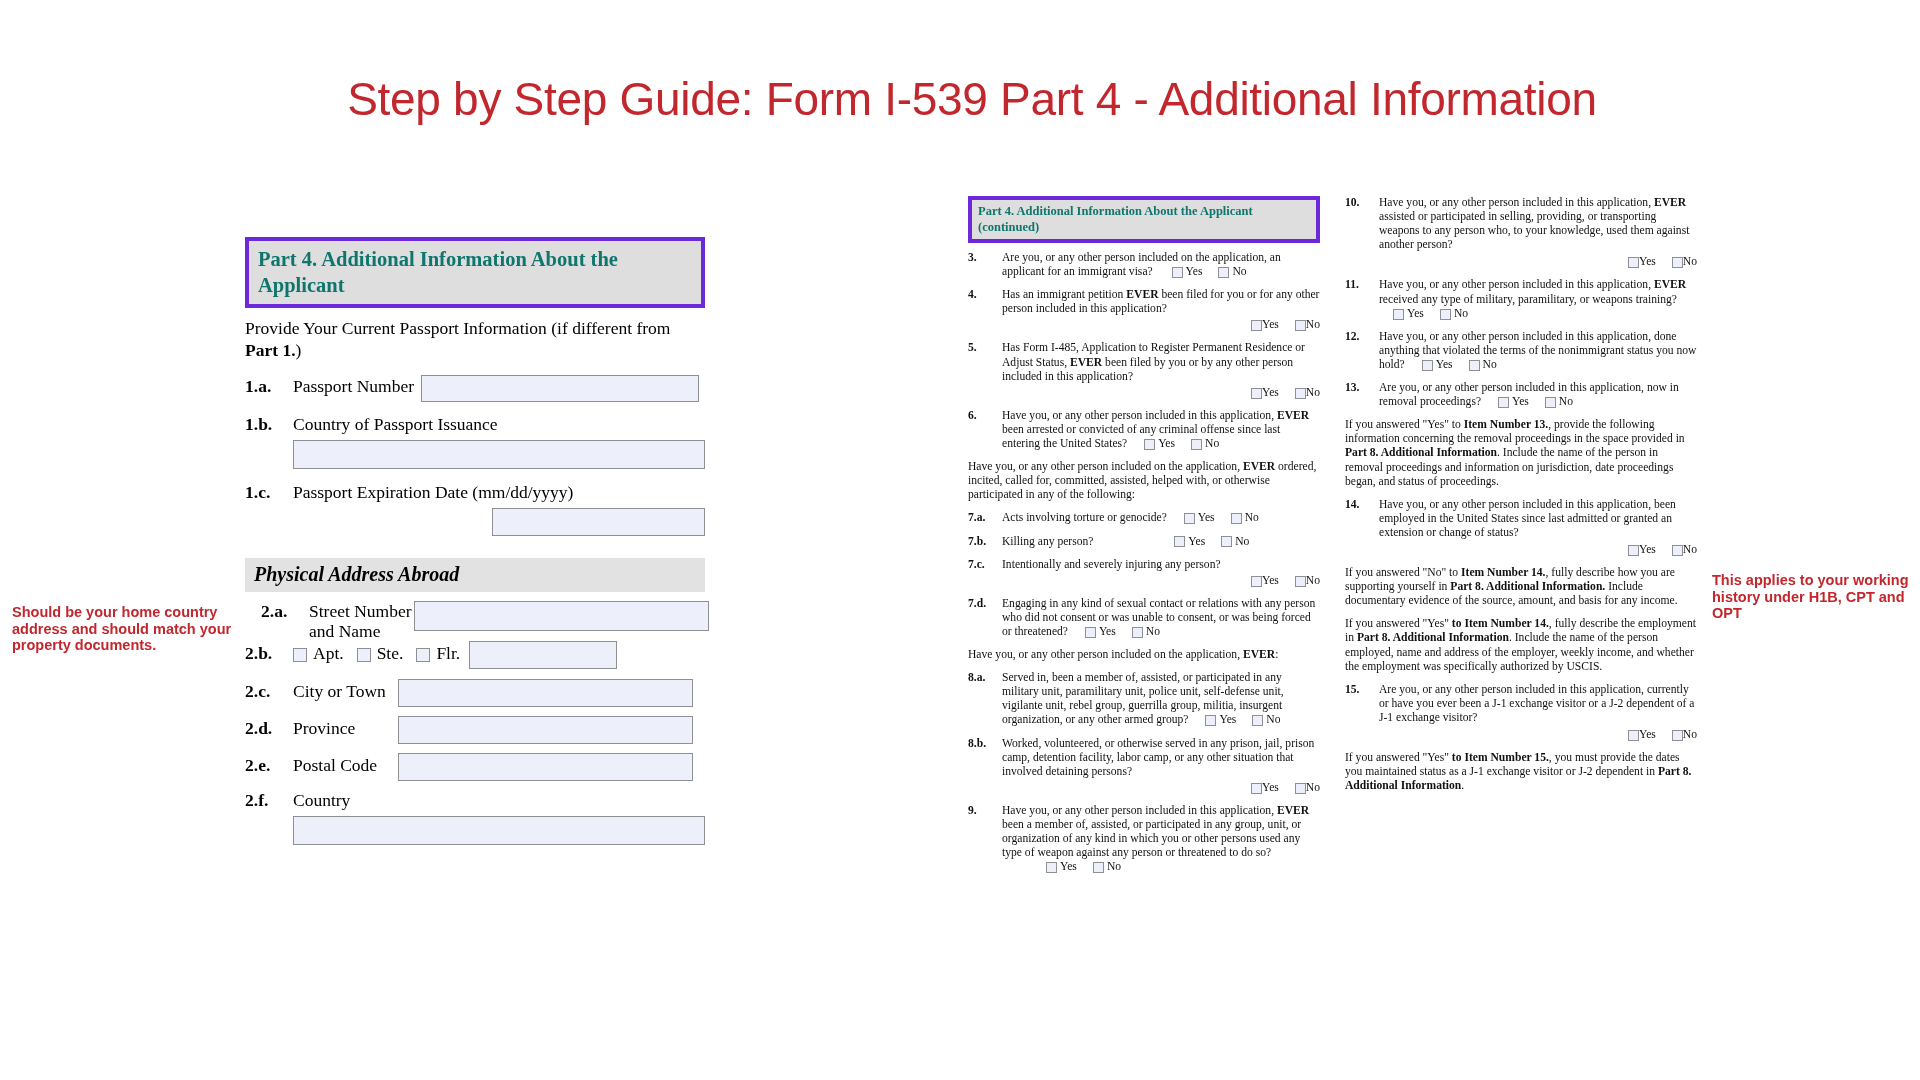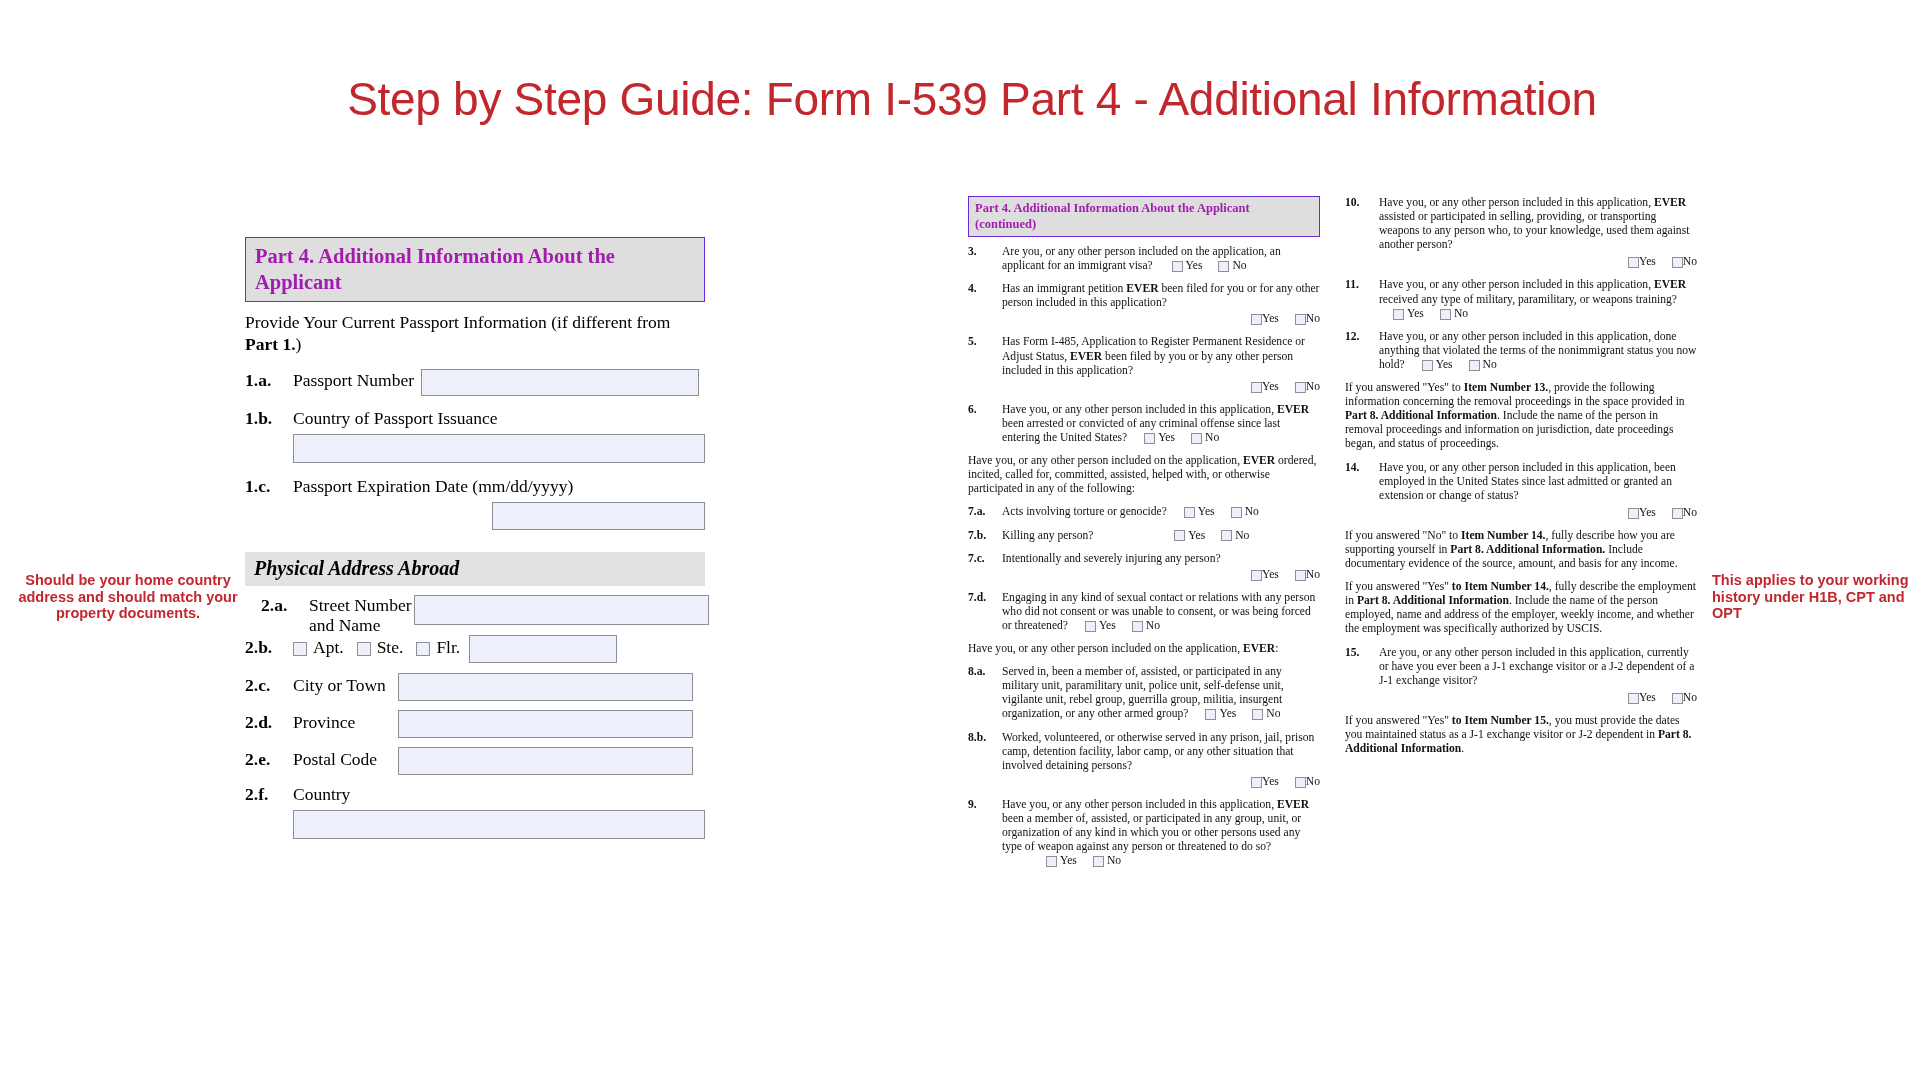--- a/index.html
+++ b/index.html
@@ -22,23 +22,23 @@
     letter-spacing:-0.3px;
     color:#c1272d;
     white-space:nowrap;
   }
 
   
   .panel{position:absolute;}
 
   .sec-head{
     background:#dedede;
-    border:1px solid #6d28d9;
+    border:4px solid #6d28d9;
     font-weight:bold;
-    color:#a21caf;
+    color:#0f766e;
     box-sizing:border-box;
   }
   .sec-head.lg{font-size:20.5px;line-height:26px;padding:5px 9px 6px 9px;}
   .sec-head.sm{font-size:12.5px;line-height:16px;padding:3px 6px 4px 6px;}
 
   .sub-head{
     background:#e2e2e2;
     font-style:italic;
     font-weight:bold;
     font-size:20px;
@@ -256,20 +256,26 @@
     </span>
   </div>
 
   <div class="q">
     <span class="qn">12.</span>
     <span class="qt"><span>Have you, or any other person included in this application, done anything that violated the terms of the nonimmigrant status you now hold?</span>
       <span class="yn" style="margin-left:14px;"><span class="cbox sm"></span><span>Yes</span><span style="display:inline-block;width:16px;"></span><span class="cbox sm"></span><span>No</span></span>
     </span>
   </div>
 
+  <div class="q">
+    <span class="qn">13.</span>
+    <span class="qt"><span>Are you, or any other person included in this application, now in removal proceedings?</span>
+      <span class="yn" style="margin-left:14px;"><span class="cbox sm"></span><span>Yes</span><span style="display:inline-block;width:16px;"></span><span class="cbox sm"></span><span>No</span></span>
+    </span>
+  </div>
 
   <div class="ptxt" style="margin-top:6px;">
     <span>If you answered "Yes" to </span><b>Item Number 13.</b><span>, provide the following information concerning the removal proceedings in the space provided in </span><b>Part 8. Additional Information</b><span>.  Include the name of the person in removal proceedings and information on jurisdiction, date proceedings began, and status of proceedings.</span>
   </div>
 
   <div class="q">
     <span class="qn">14.</span>
     <span class="qt">Have you, or any other person included in this application, been employed in the United States since last admitted or granted an extension or change of status?</span>
     <div style="text-align:right;margin-top:3px;"><span class="cbox sm"></span><span>Yes</span><span style="display:inline-block;width:16px;"></span><span class="cbox sm"></span><span>No</span></div>
   </div>
@@ -287,14 +293,14 @@
     <span class="qt">Are you, or any other person included in this application, currently or have you ever been a J-1 exchange visitor or a J-2 dependent of a J-1 exchange visitor?</span>
     <div style="text-align:right;margin-top:3px;"><span class="cbox sm"></span><span>Yes</span><span style="display:inline-block;width:16px;"></span><span class="cbox sm"></span><span>No</span></div>
   </div>
 
   <div class="ptxt" style="margin-top:6px;">
     <span>If you answered "Yes" </span><b>to Item Number 15.</b><span>, you must provide the dates you maintained status as a J-1 exchange visitor or J-2 dependent in </span><b>Part 8. Additional Information</b><span>.</span>
   </div>
 
 </div>
 
-<div class="annot" style="left:12px;top:572px;width:232px;text-align:center;">Should be your home country address and should match your property documents.</div>
+<div class="annot" style="left:12px;top:604px;width:232px;">Should be your home country address and should match your property documents.</div>
 <div class="annot" style="left:1712px;top:572px;width:200px;">This applies to your working history under H1B, CPT and OPT</div>
 
 </body></html>

